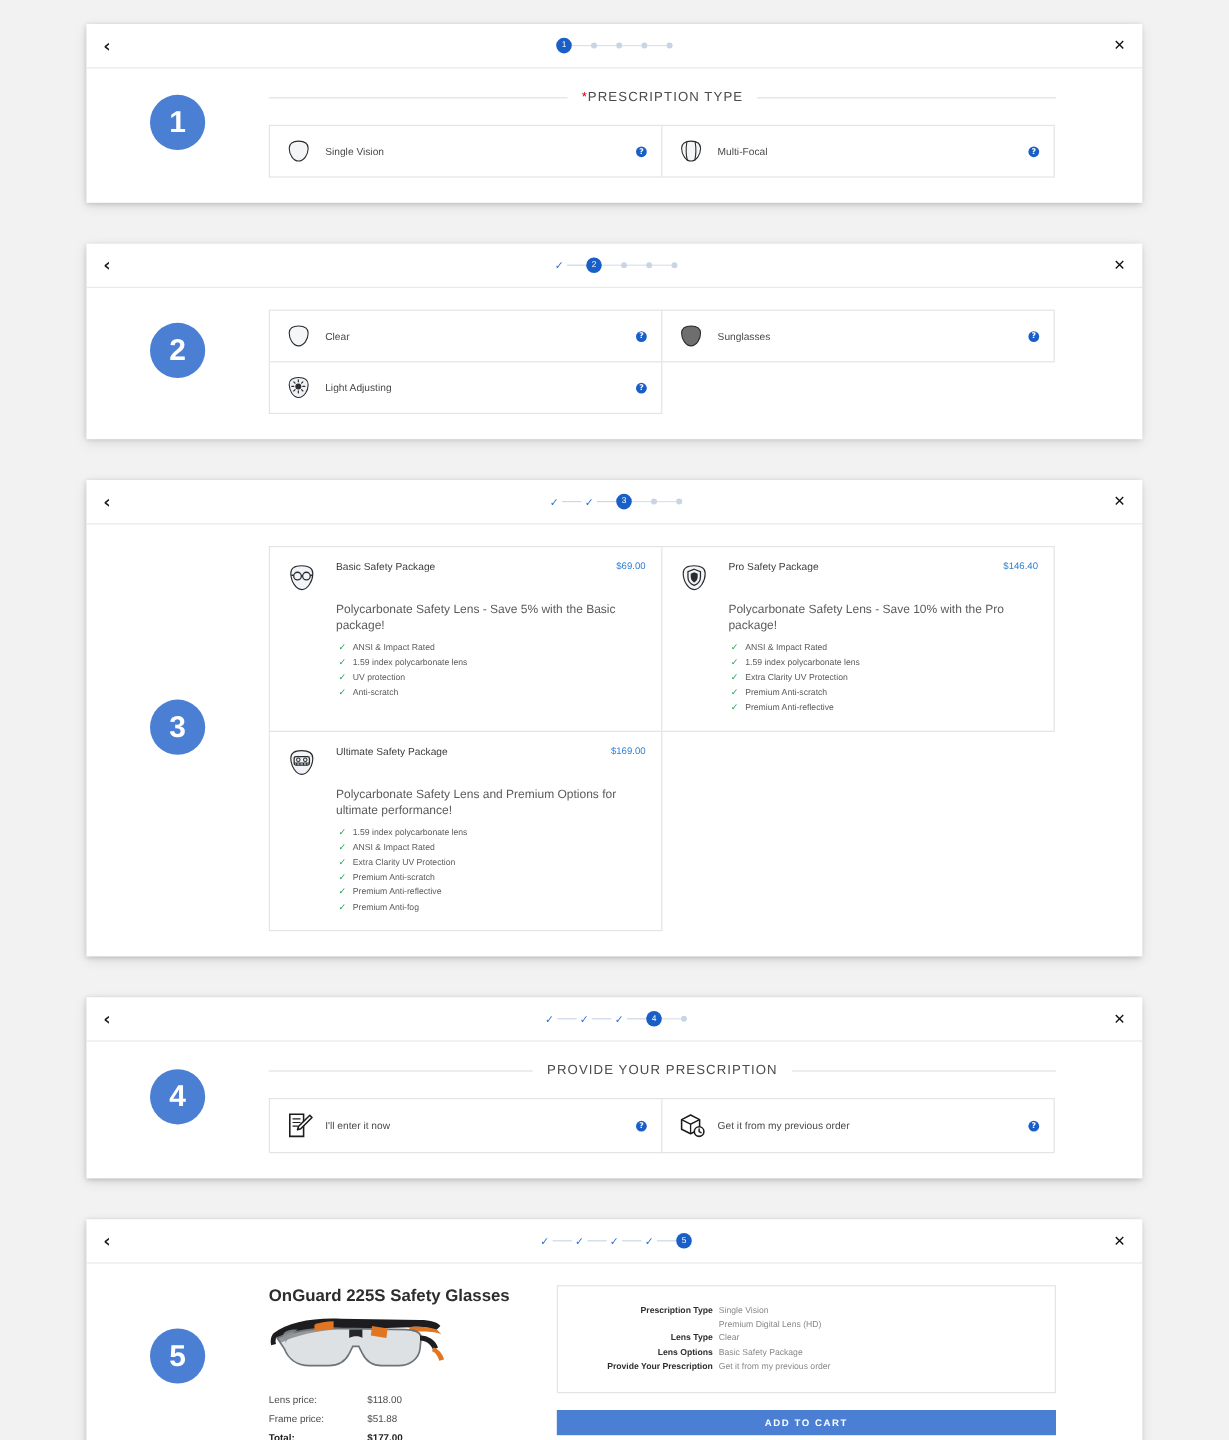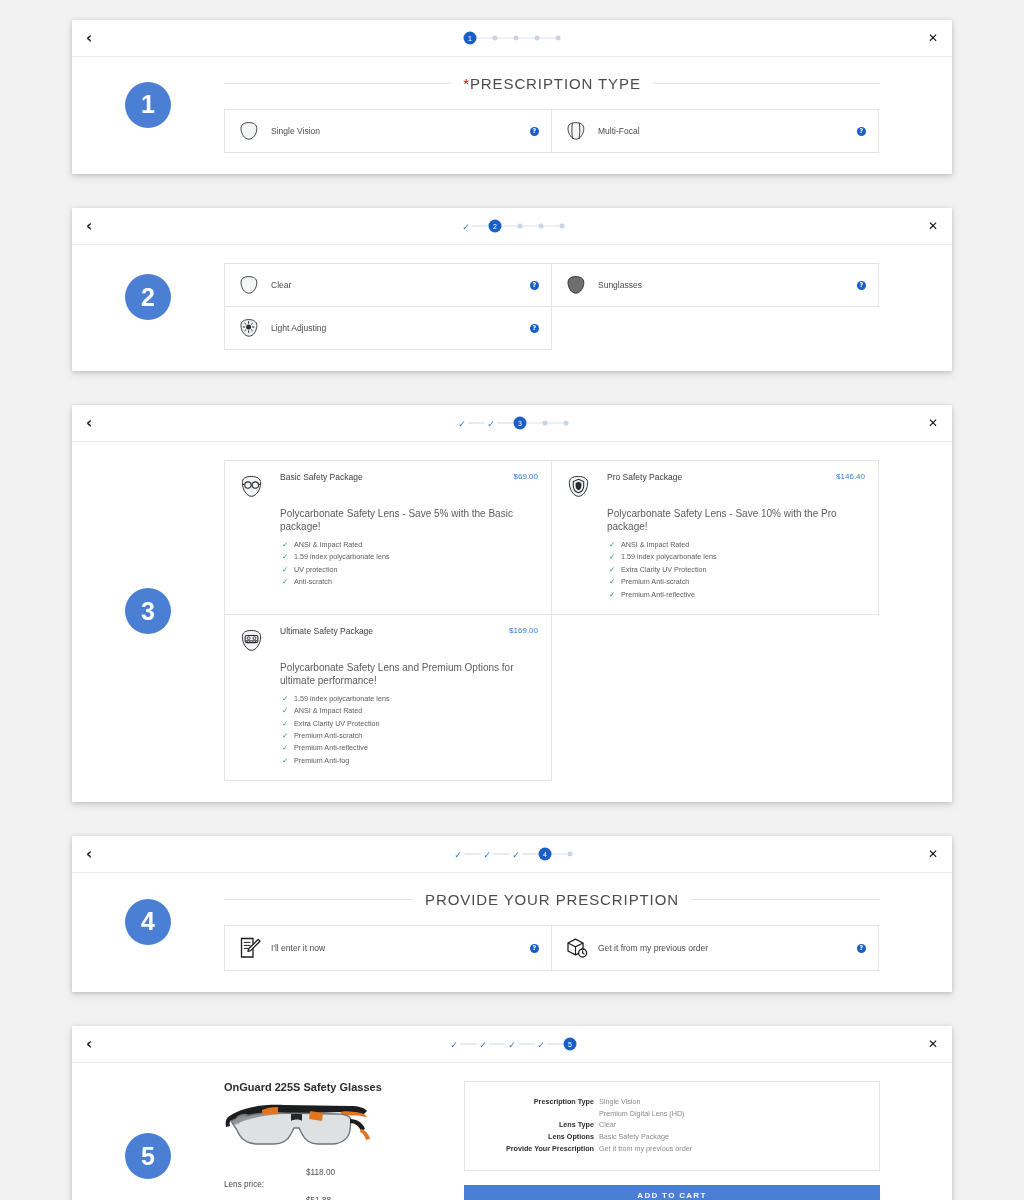--- a/index.html
+++ b/index.html
@@ -93,21 +93,21 @@
     display: flex; align-items: center; justify-content: center;
     font-size: 25px;
     font-weight: bold;
     font-family: "Liberation Sans", sans-serif;
   }
   .content { flex: 1; padding-right: 72px; padding-top: 18px; }
 
   
   .sect-title {
     display: flex; align-items: center;
-    font-size: 15px;
+    font-size: 11px;
     letter-spacing: 0.9px;
     color: #4b4b4b;
     margin-bottom: 17px;
     font-family: "Liberation Sans", sans-serif;
   }
   .sect-title::before, .sect-title::after {
     content: ""; flex: 1; height: 1px; background: #e2e2e2;
   }
   .sect-title .t { padding: 0 12px; white-space: nowrap; }
   .sect-title .star { color: #d0021b; }
@@ -165,24 +165,24 @@
   .feat-list li .chk {
     position: absolute; left: 2px; top: 0;
     color: #1f9d4e;
     font-size: 7.5px;
     font-family: "DejaVu Sans", sans-serif;
   }
 
   
   .sum-wrap { display: flex; gap: 22px; }
   .sum-left { width: 218px; flex: 0 0 218px; }
-  .prod-title { font-size: 11px; color: #2d2d2d; font-weight: bold; margin-bottom: 4px; }
+  .prod-title { font-size: 14px; color: #2d2d2d; font-weight: bold; margin-bottom: 4px; }
   .glasses-img { width: 150px; height: 58px; margin: 2px 0 10px -2px; }
   .price-row { display: flex; font-size: 8.2px; color: #4a4a4a; line-height: 1.95; }
-  .price-row .pl { width: 82px; flex: 0 0 82px; margin-top: 12px; }
+  .price-row .pl { width: 82px; flex: 0 0 82px; }
   .price-row .pv { }
   .price-row.total { font-weight: bold; color: #222; }
   .sum-right { flex: 1; }
   .sum-box {
     border: 1px solid #e4e4e4;
     padding: 14px 16px 16px 16px;
     min-height: 76px;
   }
   .sum-line { display: flex; font-size: 7.2px; line-height: 1.62; }
   .sum-line .k {

